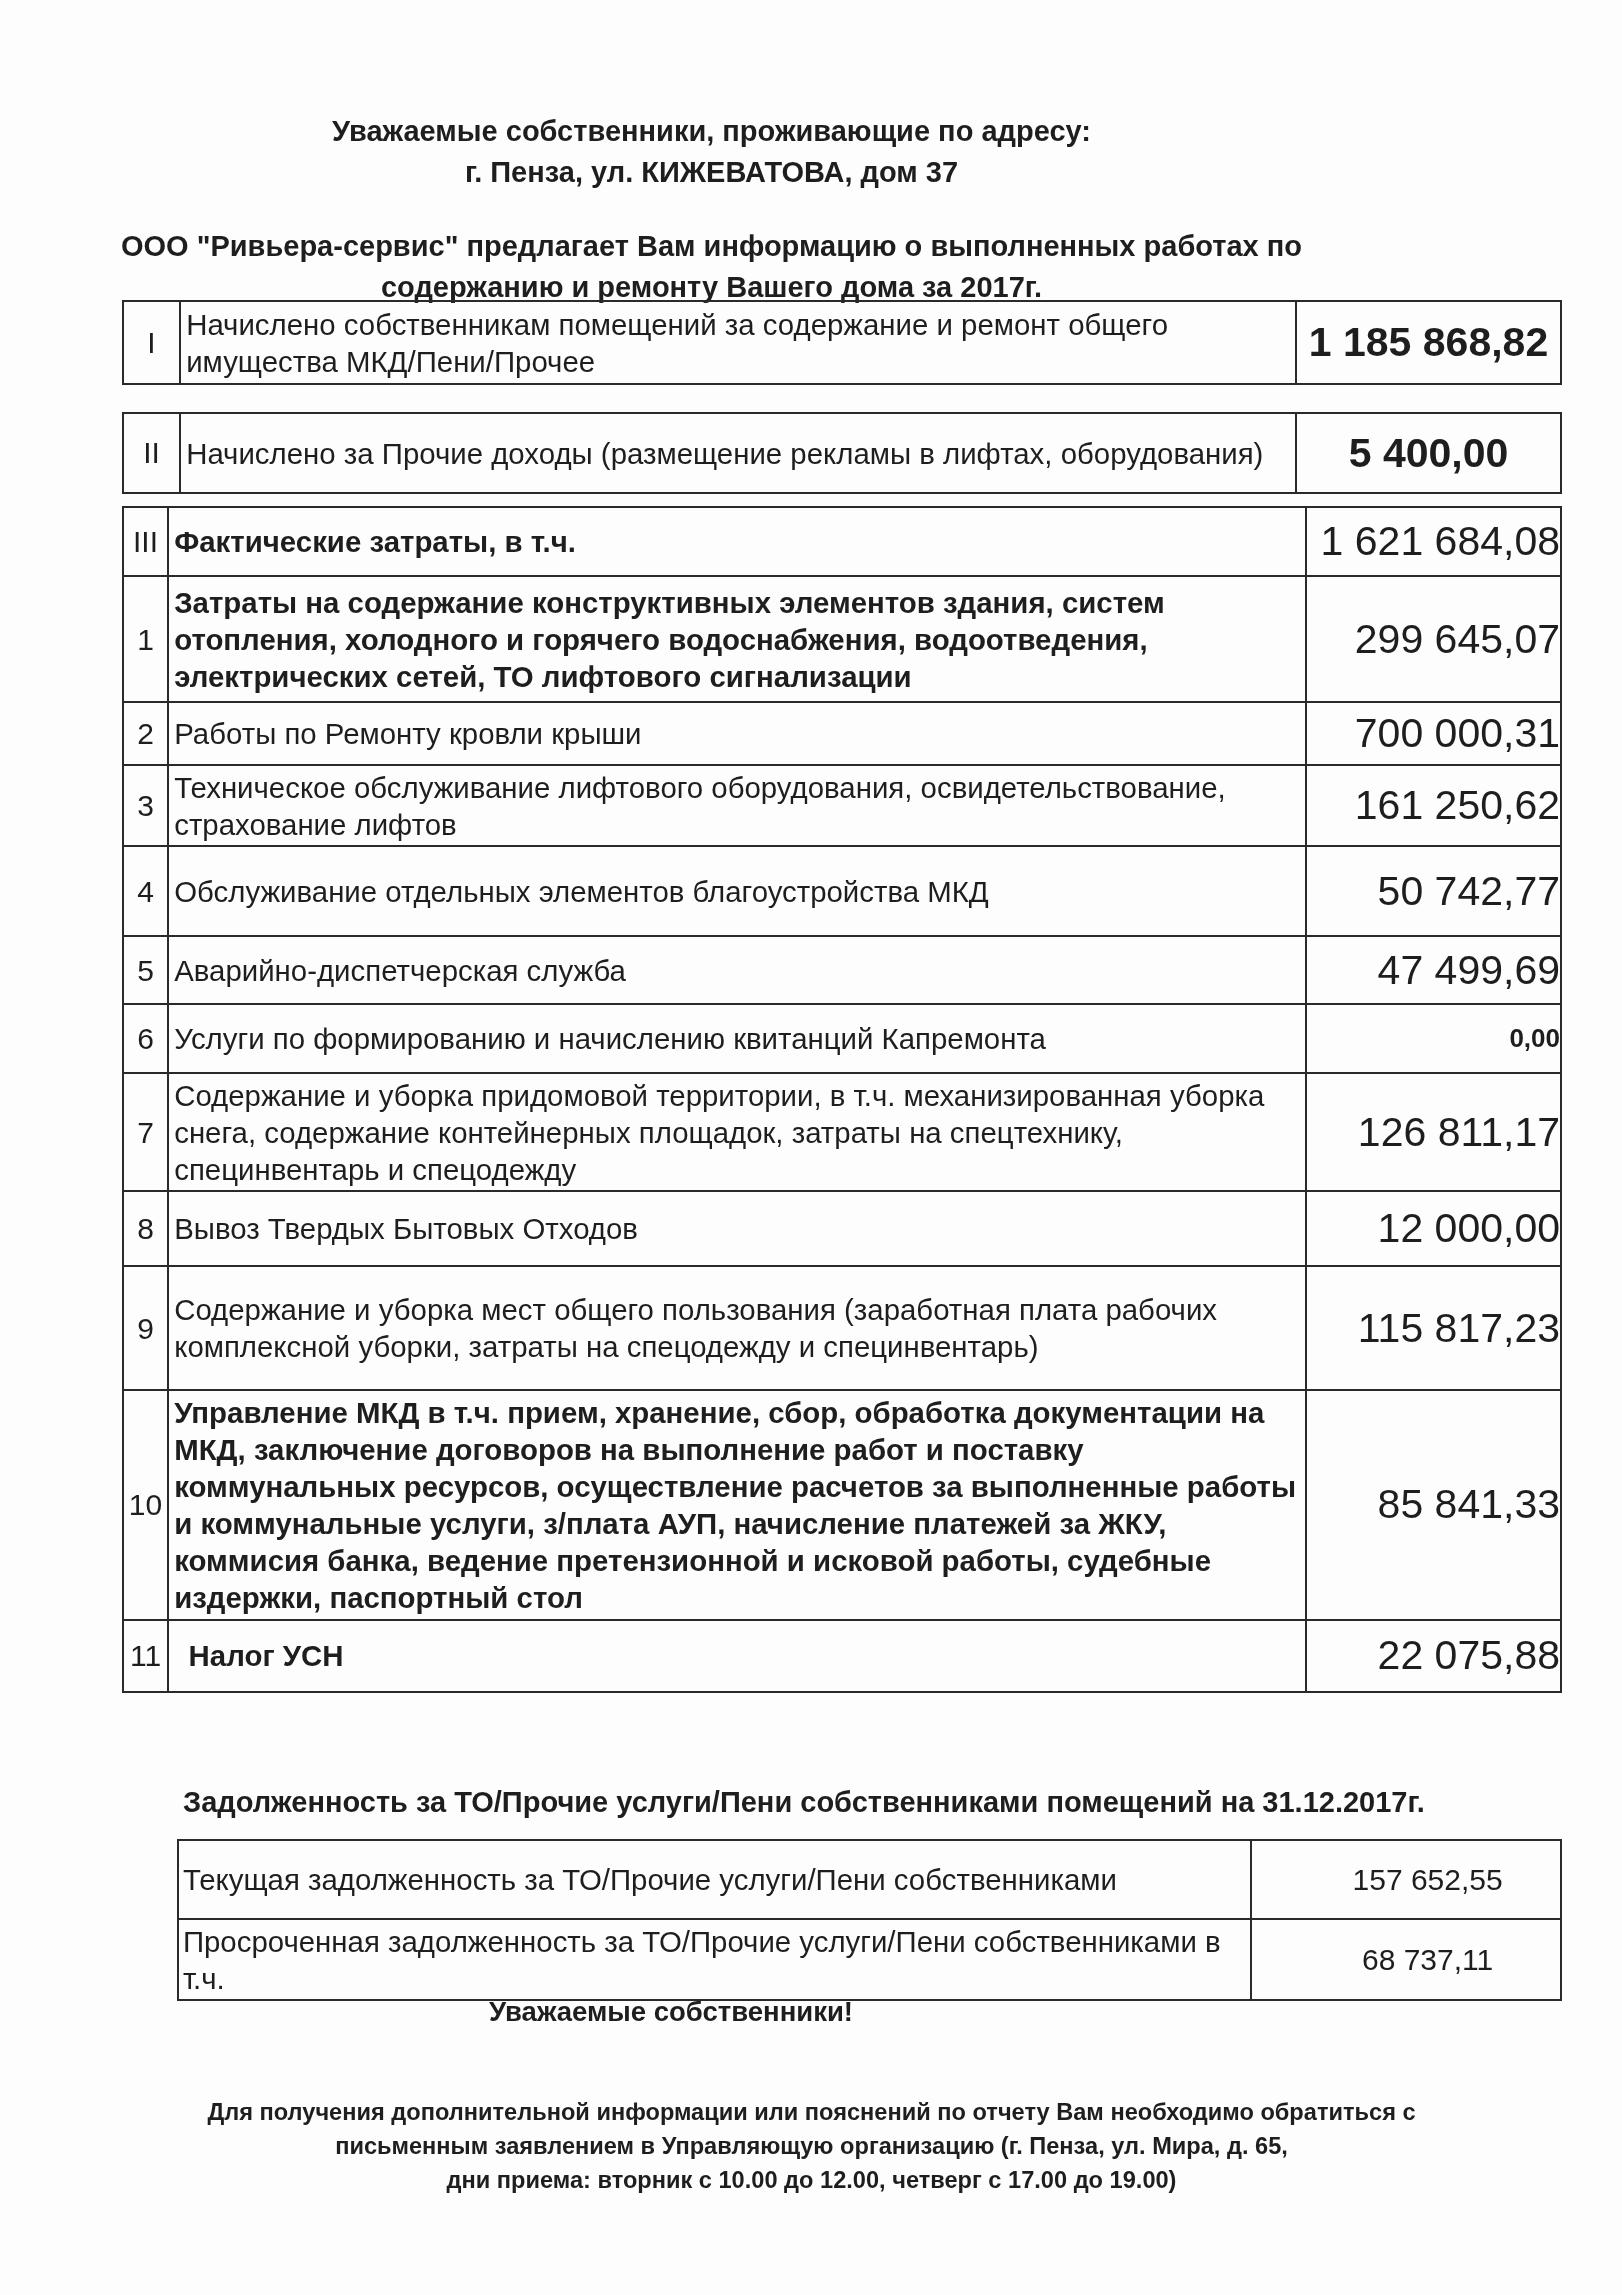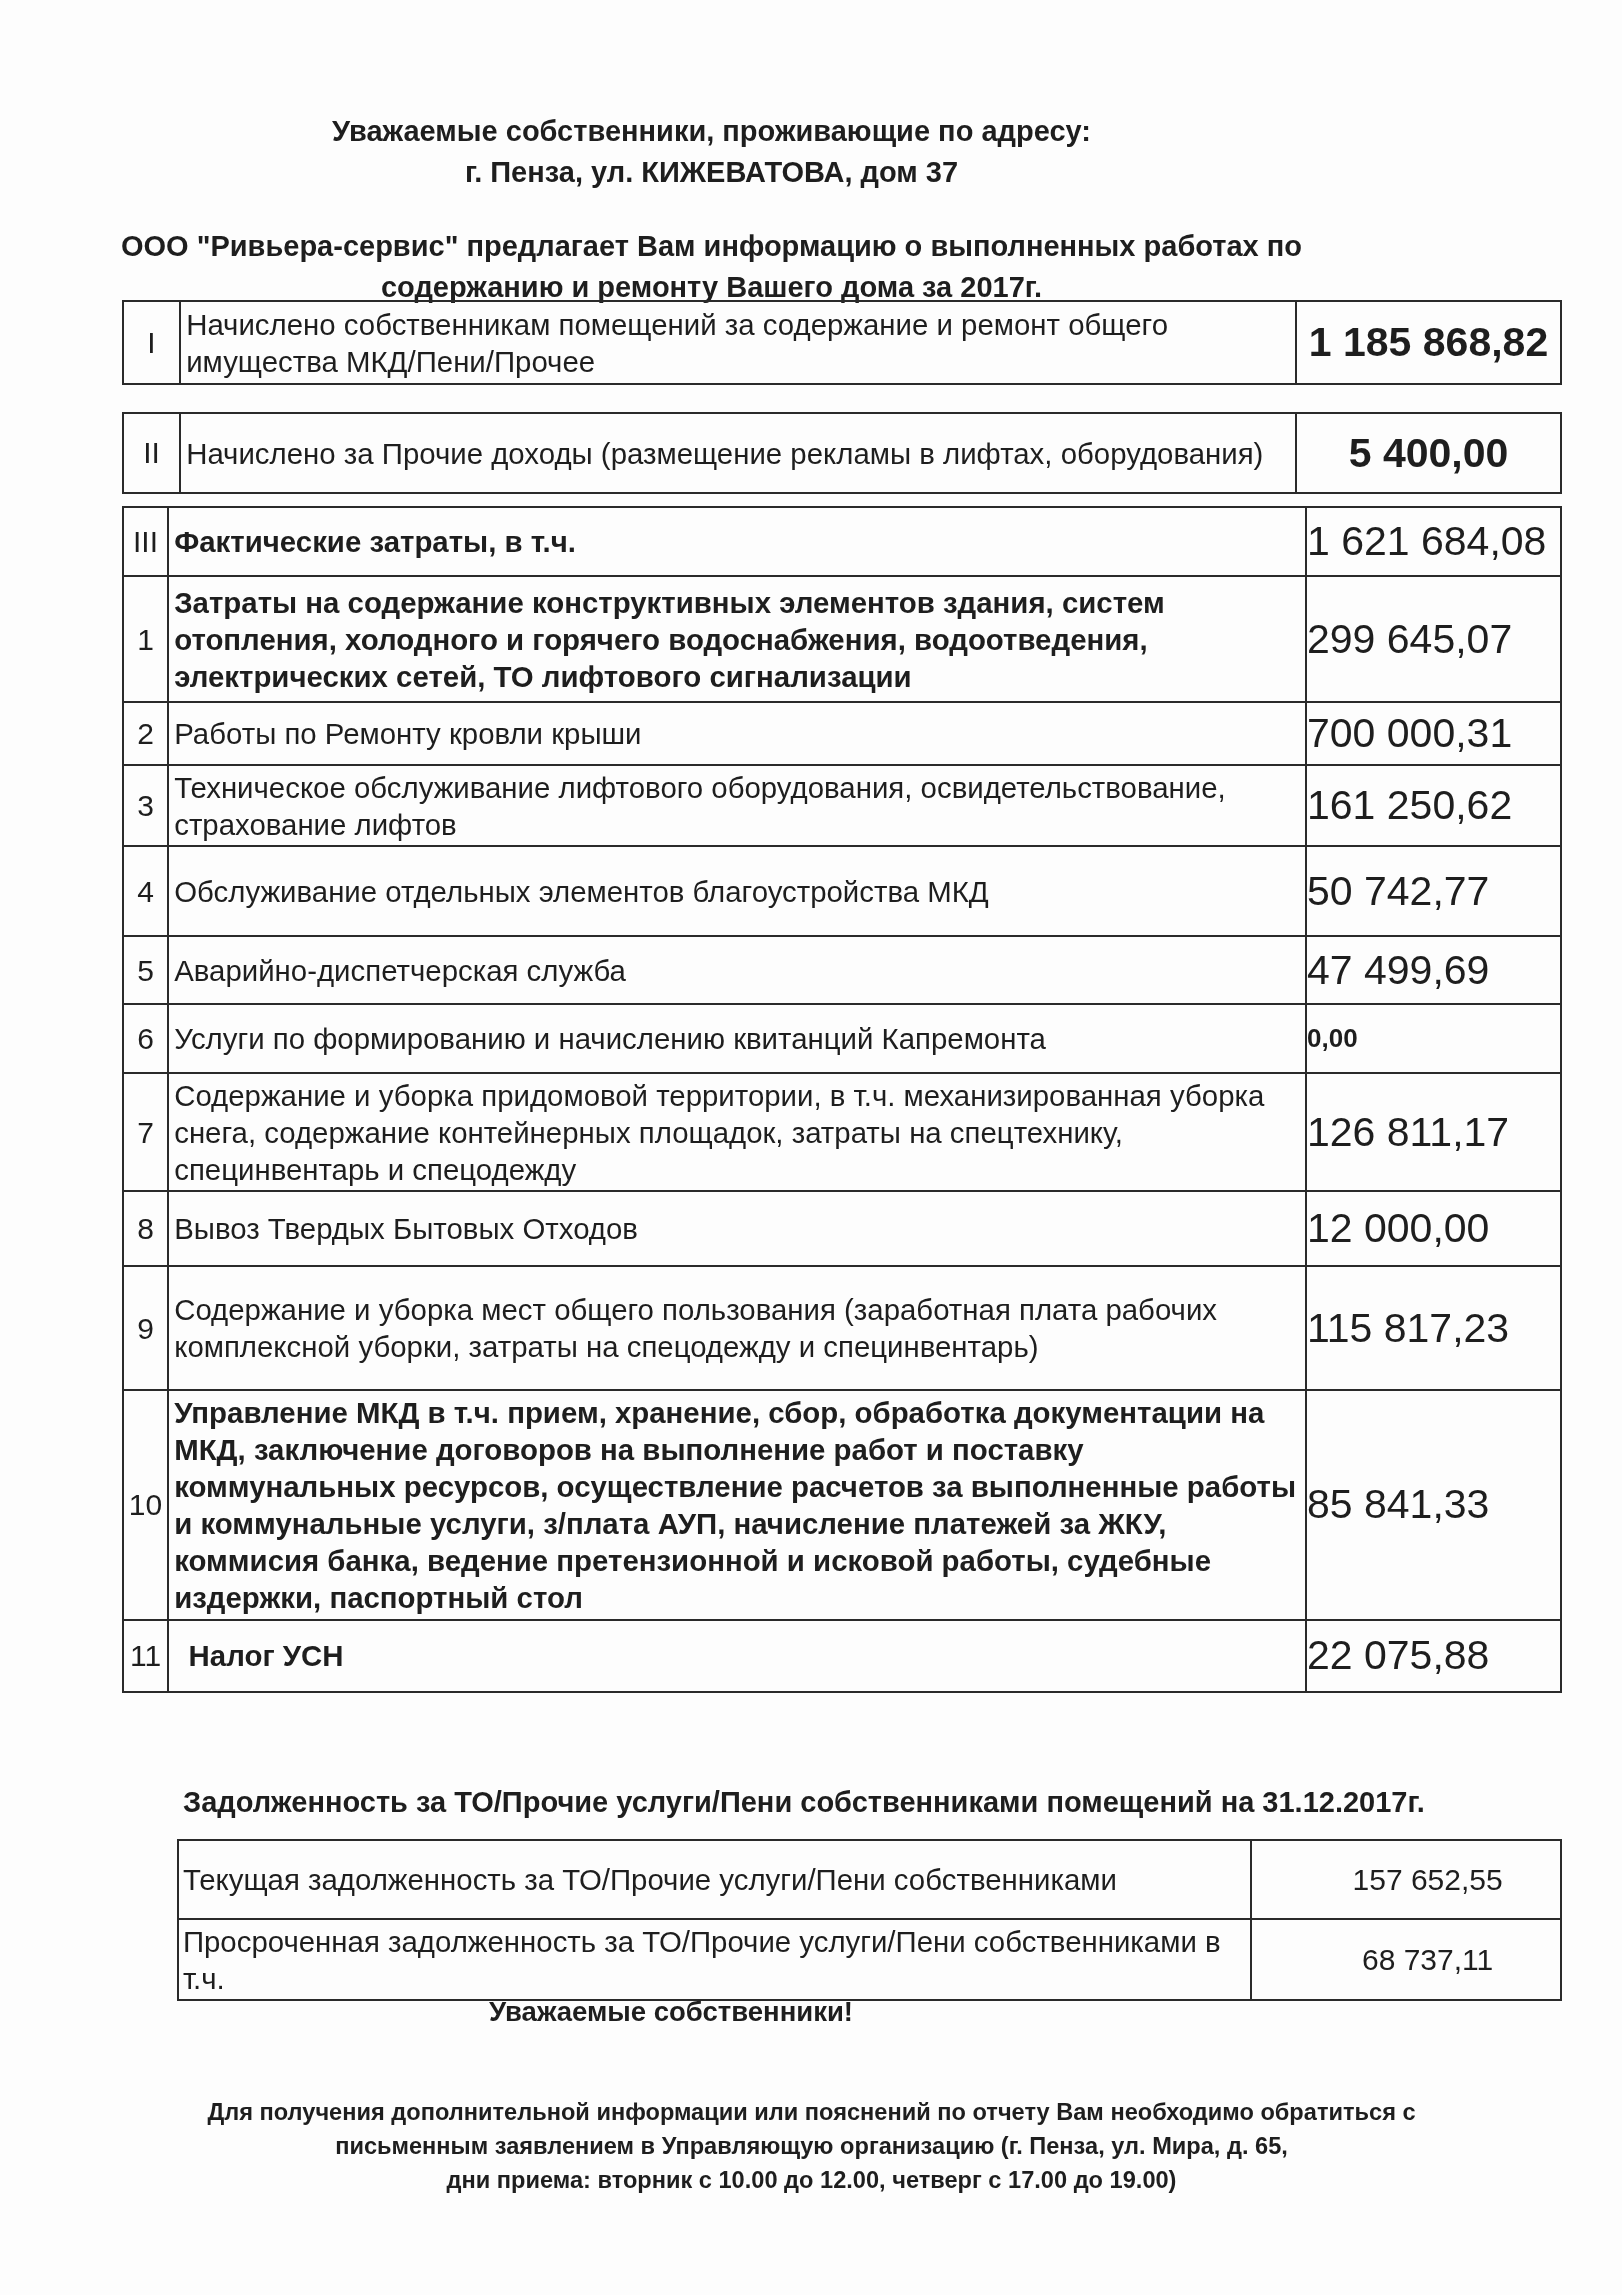--- a/index.html
+++ b/index.html
@@ -41,21 +41,21 @@
     position: absolute; left: 122px; top: 506px; width: 1440px;
     border-collapse: collapse; table-layout: fixed;
   }
   table.main td {
     border-top: 2.6px solid #2a2a2a; border-bottom: 2.6px solid #2a2a2a;
     border-left: 2px solid #2a2a2a; border-right: 2px solid #2a2a2a;
     padding: 2.6px 5.2px; font-size: 29.4px; line-height: 37px;
     vertical-align: middle;
   }
   table.main td.n { width: 43px; text-align: center; padding: 0; font-size: 30px; }
-  table.main td.v { width: 253px; text-align: left; font-size: 41px; padding: 0; }
+  table.main td.v { width: 253px; text-align: right; font-size: 41px; padding: 0; }
   table.main td.v.small { font-size: 26px; font-weight: bold; }
   .debt-title {
     position: absolute; left: 183px; top: 1786px;
     font-size: 29px; font-weight: bold;
   }
   table.debt {
     position: absolute; left: 177px; top: 1839px; width: 1385px;
     border-collapse: collapse; table-layout: fixed;
   }
   table.debt td {

